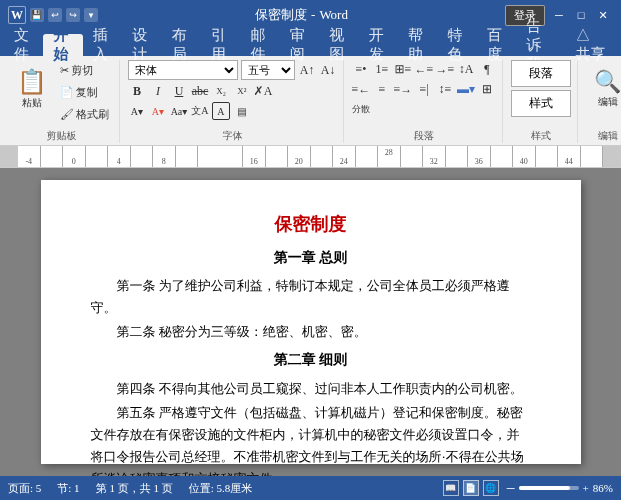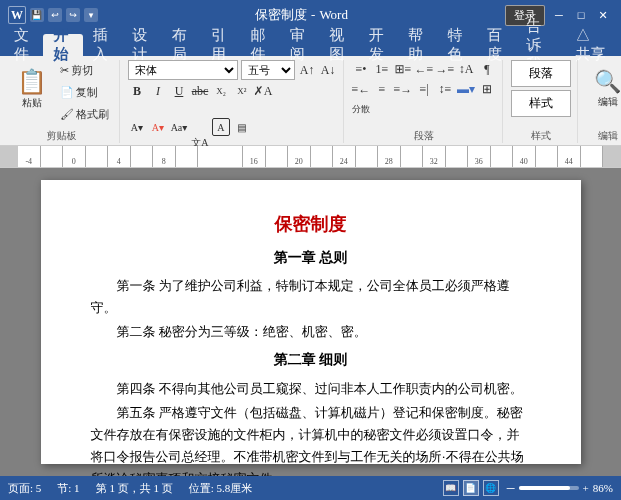--- a/index.html
+++ b/index.html
@@ -317,21 +317,21 @@
           <div class="fmt-btn underline">U</div>
           <div class="fmt-btn" style="text-decoration:line-through;">abc</div>
           <div class="fmt-btn" style="font-size:9px;">X₂</div>
           <div class="fmt-btn" style="font-size:9px;">X²</div>
           <div class="fmt-btn">✗A</div>
         </div>
         <div class="font-row">
           <div class="fmt-btn" style="font-size:10px;">A▾</div>
           <div class="fmt-btn" style="font-size:10px; color:#e74c3c;">A▾</div>
           <div class="fmt-btn" style="font-size:10px;">Aa▾</div>
-          <div class="fmt-btn" style="font-size:10px;margin-top:32px;">文A</div>
+          <div class="fmt-btn" style="font-size:10px;">文A</div>
           <div class="fmt-btn" style="font-size:10px; border:1px solid #333; padding:0 2px;">A</div>
           <div class="fmt-btn" style="font-size:10px;">▤</div>
         </div>
       </div>
     </div>
     <div class="ribbon-group-label">字体</div>
   </div>
 
   <div class="ribbon-group">
     <div class="ribbon-group-content">
@@ -400,21 +400,21 @@
         <div style="flex: 1 1 0%; border-right: 1px solid rgb(170, 170, 170); display: flex; align-items: flex-end; justify-content: center; font-size: 8px; color: rgb(85, 85, 85); height: 100%; padding-bottom: 1px;">8</div>
         <div style="flex: 1 1 0%; border-right: 1px solid rgb(170, 170, 170); display: flex; align-items: flex-end; justify-content: center; font-size: 8px; color: rgb(85, 85, 85); height: 100%; padding-bottom: 1px;"></div>
         <div style="flex: 1 1 0%; border-right: 1px solid rgb(170, 170, 170); display: flex; align-items: flex-end; justify-content: center; font-size: 8px; color: rgb(85, 85, 85); height: 100%; padding-bottom: 1px; margin-top: 47px;">12</div>
         <div style="flex: 1 1 0%; border-right: 1px solid rgb(170, 170, 170); display: flex; align-items: flex-end; justify-content: center; font-size: 8px; color: rgb(85, 85, 85); height: 100%; padding-bottom: 1px;"></div>
         <div style="flex: 1 1 0%; border-right: 1px solid rgb(170, 170, 170); display: flex; align-items: flex-end; justify-content: center; font-size: 8px; color: rgb(85, 85, 85); height: 100%; padding-bottom: 1px;">16</div>
         <div style="flex: 1 1 0%; border-right: 1px solid rgb(170, 170, 170); display: flex; align-items: flex-end; justify-content: center; font-size: 8px; color: rgb(85, 85, 85); height: 100%; padding-bottom: 1px;"></div>
         <div style="flex: 1 1 0%; border-right: 1px solid rgb(170, 170, 170); display: flex; align-items: flex-end; justify-content: center; font-size: 8px; color: rgb(85, 85, 85); height: 100%; padding-bottom: 1px;">20</div>
         <div style="flex: 1 1 0%; border-right: 1px solid rgb(170, 170, 170); display: flex; align-items: flex-end; justify-content: center; font-size: 8px; color: rgb(85, 85, 85); height: 100%; padding-bottom: 1px;"></div>
         <div style="flex: 1 1 0%; border-right: 1px solid rgb(170, 170, 170); display: flex; align-items: flex-end; justify-content: center; font-size: 8px; color: rgb(85, 85, 85); height: 100%; padding-bottom: 1px;">24</div>
         <div style="flex: 1 1 0%; border-right: 1px solid rgb(170, 170, 170); display: flex; align-items: flex-end; justify-content: center; font-size: 8px; color: rgb(85, 85, 85); height: 100%; padding-bottom: 1px;"></div>
-        <div style="flex: 1 1 0%; border-right: 1px solid rgb(170, 170, 170); display: flex; align-items: flex-end; justify-content: center; font-size: 8px; color: rgb(85, 85, 85); height: 100%; padding-bottom: 1px;">28</div>
+        <div style="flex: 1 1 0%; border-right: 1px solid rgb(170, 170, 170); display: flex; align-items: flex-end; justify-content: center; font-size: 8px; color: rgb(85, 85, 85); height: 100%; padding-bottom: 10px;">28</div>
         <div style="flex: 1 1 0%; border-right: 1px solid rgb(170, 170, 170); display: flex; align-items: flex-end; justify-content: center; font-size: 8px; color: rgb(85, 85, 85); height: 100%; padding-bottom: 1px;"></div>
         <div style="flex: 1 1 0%; border-right: 1px solid rgb(170, 170, 170); display: flex; align-items: flex-end; justify-content: center; font-size: 8px; color: rgb(85, 85, 85); height: 100%; padding-bottom: 1px;">32</div>
         <div style="flex: 1 1 0%; border-right: 1px solid rgb(170, 170, 170); display: flex; align-items: flex-end; justify-content: center; font-size: 8px; color: rgb(85, 85, 85); height: 100%; padding-bottom: 1px;"></div>
         <div style="flex: 1 1 0%; border-right: 1px solid rgb(170, 170, 170); display: flex; align-items: flex-end; justify-content: center; font-size: 8px; color: rgb(85, 85, 85); height: 100%; padding-bottom: 1px;">36</div>
         <div style="flex: 1 1 0%; border-right: 1px solid rgb(170, 170, 170); display: flex; align-items: flex-end; justify-content: center; font-size: 8px; color: rgb(85, 85, 85); height: 100%; padding-bottom: 1px;"></div>
         <div style="flex: 1 1 0%; border-right: 1px solid rgb(170, 170, 170); display: flex; align-items: flex-end; justify-content: center; font-size: 8px; color: rgb(85, 85, 85); height: 100%; padding-bottom: 1px;">40</div>
         <div style="flex: 1 1 0%; border-right: 1px solid rgb(170, 170, 170); display: flex; align-items: flex-end; justify-content: center; font-size: 8px; color: rgb(85, 85, 85); height: 100%; padding-bottom: 1px;"></div>
         <div style="flex: 1 1 0%; border-right: 1px solid rgb(170, 170, 170); display: flex; align-items: flex-end; justify-content: center; font-size: 8px; color: rgb(85, 85, 85); height: 100%; padding-bottom: 1px;">44</div>
         <div style="flex: 1 1 0%; border-right: 1px solid rgb(170, 170, 170); display: flex; align-items: flex-end; justify-content: center; font-size: 8px; color: rgb(85, 85, 85); height: 100%; padding-bottom: 1px;"></div>
       </div>

